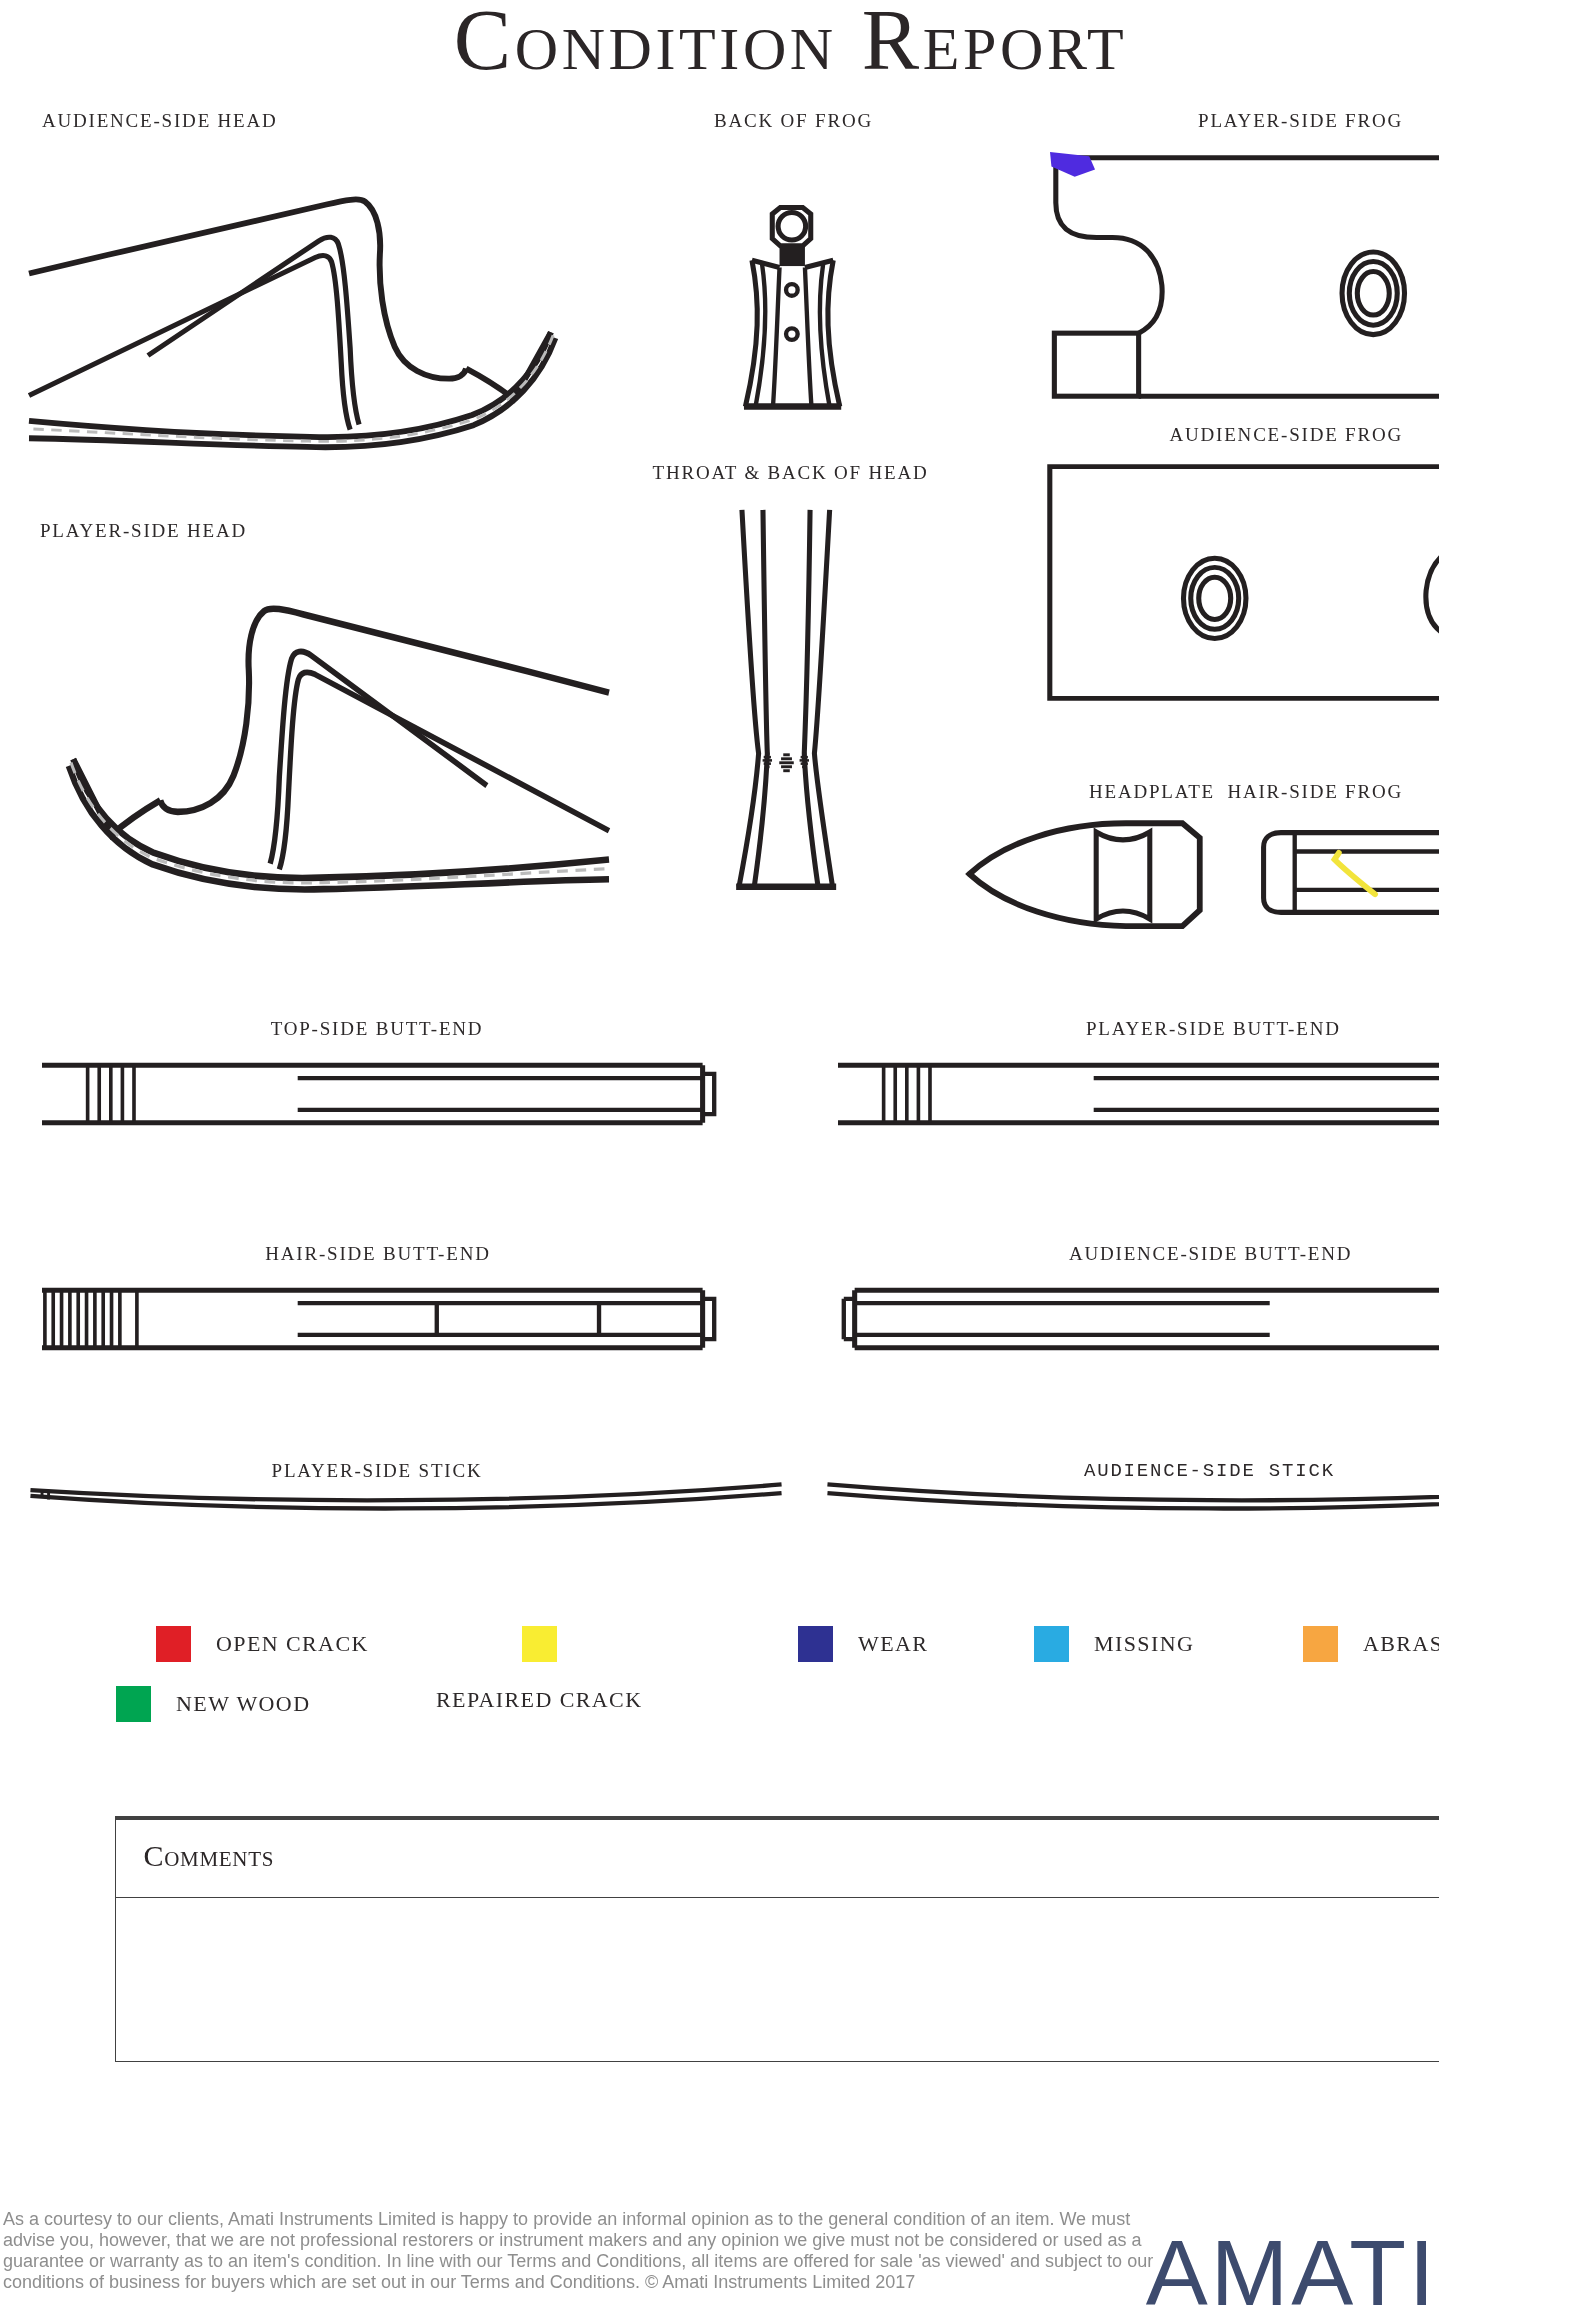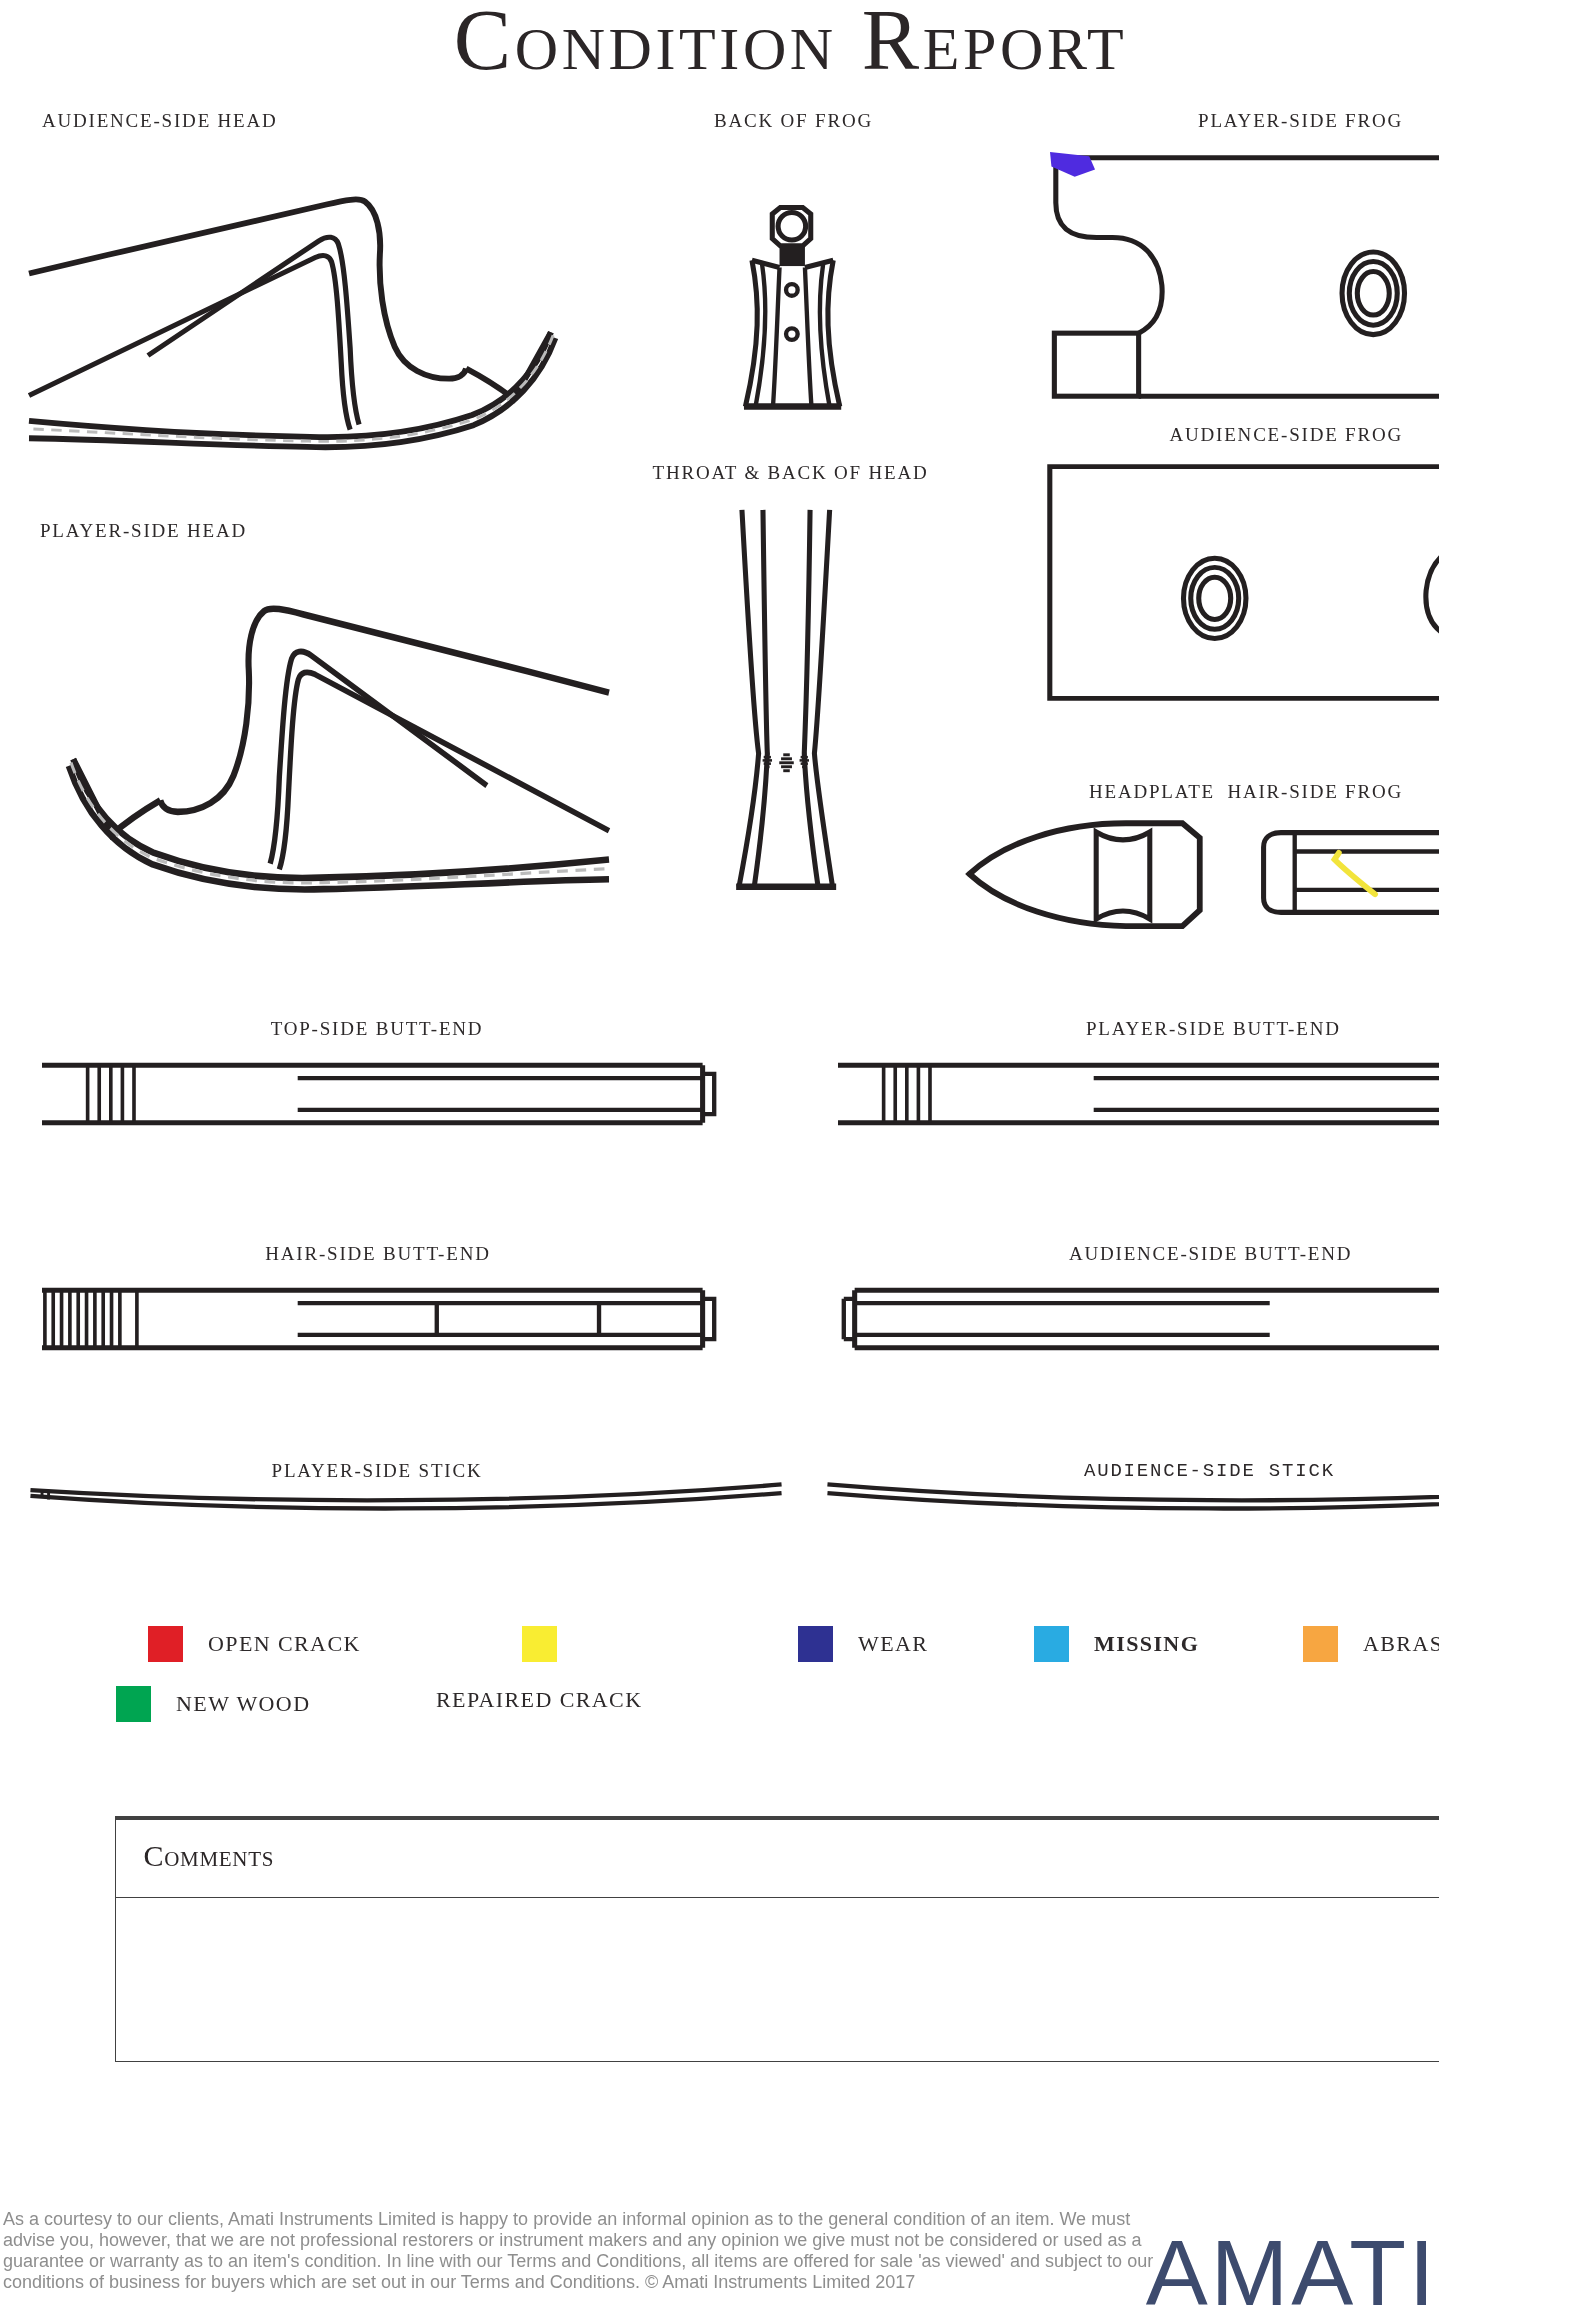--- a/index.html
+++ b/index.html
@@ -187,33 +187,33 @@
   </svg>
 
   <svg class="abs" style="left:826px;top:1483px;" width="754" height="33" viewBox="0 0 1040 46" preserveAspectRatio="none" fill="none" stroke="#231f20" stroke-width="6">
     <g transform="translate(1040,0) scale(-1,1)">
       <path d="M 2,10 C 320,30 700,30 1038,2"></path>
       <path d="M 2,18 C 320,42 700,42 1038,14"></path>
       <path d="M 18,11 V 21 M 27,12 V 23" stroke-width="4"></path>
     </g>
   </svg>
 
-  <div class="abs legend-item" style="left:108px;top:1626px;padding-left:40px;">
+  <div class="abs legend-item" style="left:116px;top:1626px;padding-left:40px;">
     <div class="swatch" style="background-color: rgb(224, 31, 38);"></div>
     <div class="legend-label">OPEN CRACK</div>
   </div>
   <div class="abs legend-item" style="left:436px;top:1626px;flex-direction:column;">
     <div class="swatch" style="background-color: rgb(249, 237, 50);"></div>
     <div class="legend-label">REPAIRED CRACK</div>
   </div>
   <div class="abs legend-item" style="left:798px;top:1626px;">
     <div class="swatch" style="background-color: rgb(46, 49, 146);"></div>
     <div class="legend-label">WEAR</div>
   </div>
-  <div class="abs legend-item" style="left:1034px;top:1626px;font-weight:bold;">
+  <div class="abs legend-item" style="left:1034px;top:1626px;">
     <div class="swatch" style="background-color: rgb(41, 171, 226);"></div>
     <div class="legend-label">MISSING</div>
   </div>
   <div class="abs legend-item" style="left:1303px;top:1626px;">
     <div class="swatch" style="background-color: rgb(247, 166, 65);"></div>
     <div class="legend-label">ABRASIONS</div>
   </div>
   <div class="abs legend-item" style="left:116px;top:1686px;">
     <div class="swatch" style="background-color: rgb(0, 165, 81);"></div>
     <div class="legend-label">NEW WOOD</div>

